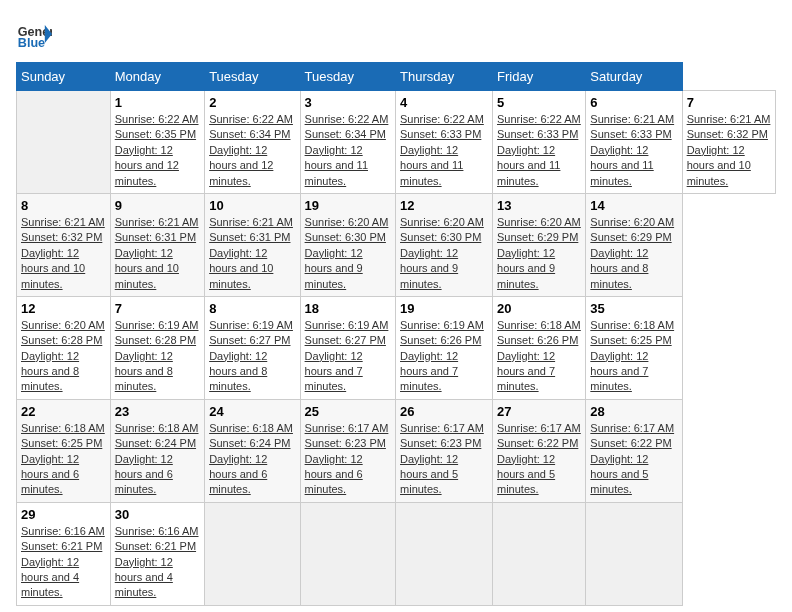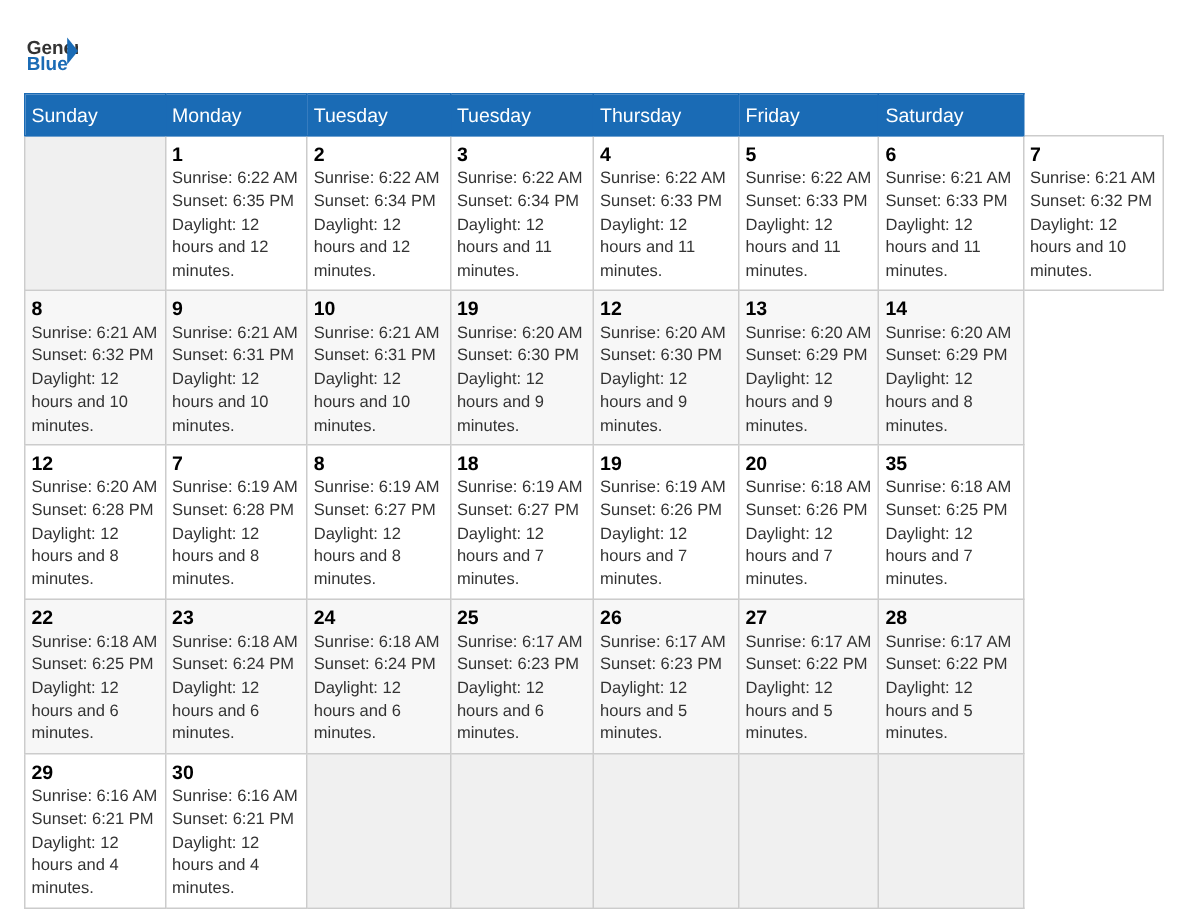--- a/index.html
+++ b/index.html
@@ -64,20 +64,21 @@
     }
     .day-num {
       font-size: 13px;
       font-weight: bold;
       display: block;
       margin-bottom: 2px;
     }
     .day-cell {
       color: #333;
       line-height: 1.4;
+      text-decoration: underline;
     }
     .empty-cell {
       background: #f0f0f0 !important;
     }
   </style>
 </head>
 <body>
 
 <div class="header">
   <div class="logo">

